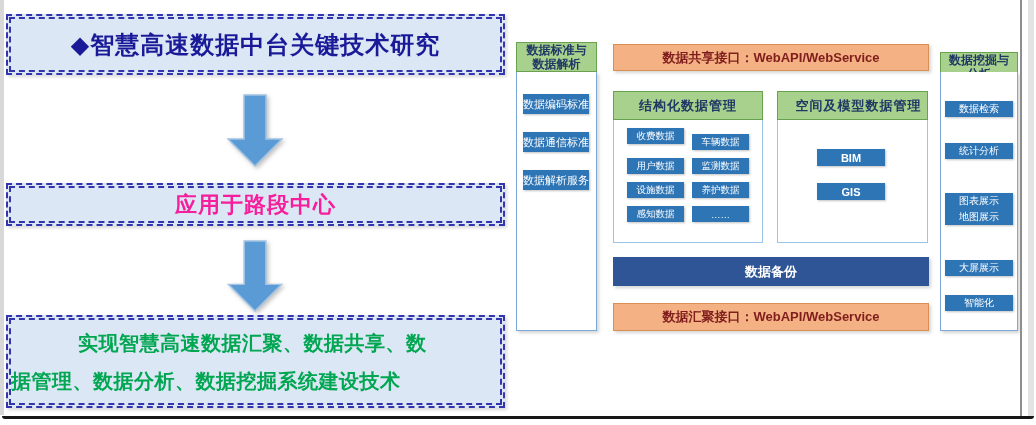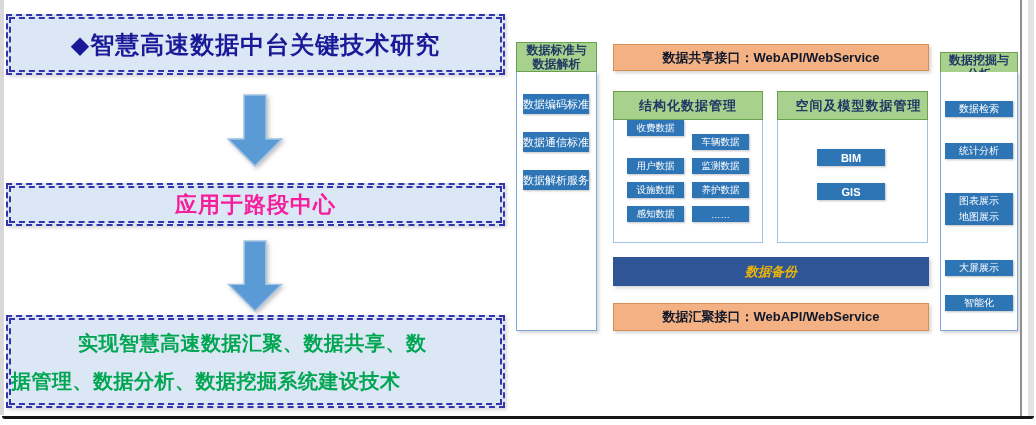--- a/index.html
+++ b/index.html
@@ -34,22 +34,22 @@
   
   .hdr-green{background:#a9d18e;border:1px solid #69a24e;color:#1f3864;font-weight:bold;
              display:flex;flex-direction:column;align-items:center;justify-content:center;
              line-height:14px;font-size:12px;}
   .col-body{background:#ffffff;border:1px solid #7da7d9;border-top:none;
             box-shadow:2px 2px 3px rgba(150,150,150,.4);}
   .btn-blue{background:#2e75b6;color:#ffffff;display:flex;align-items:center;justify-content:center;
             box-shadow:1px 1px 2px rgba(120,120,120,.45);}
   .bar{display:flex;align-items:center;justify-content:center;font-weight:bold;font-size:13px;
        box-shadow:2px 2px 3px rgba(150,150,150,.4);}
-  .bar-orange{background:#f4b183;border:1px solid #d98e54;color:#0f172a;}
-  .bar-dark{background:#2f5597;border:1px solid #2f5597;color:#eab308;font-style:italic;}
+  .bar-orange{background:#f4b183;border:1px solid #d98e54;color:#7f1d1d;}
+  .bar-dark{background:#2f5597;border:1px solid #2f5597;color:#ffffff;}
   .panel-hdr{font-size:13px;letter-spacing:1px;}
   .panel-body{background:#ffffff;border:1px solid #9dc3e6;border-top:none;}
 
   
   .colL{left:516px;width:81px;}
   .colL-hdr{top:42px;height:30px;}
   .colL-body{top:72px;height:259px;}
   .colL-btn{left:523px;width:66px;height:20px;font-size:11px;}
   
   .colR{left:940px;width:78px;}
@@ -115,21 +115,21 @@
   </div>
   <div class="abs col-body colL colL-body"></div>
   <div class="abs btn-blue colL-btn" style="top:94px;">数据编码标准</div>
   <div class="abs btn-blue colL-btn" style="top:132px;">数据通信标准</div>
   <div class="abs btn-blue colL-btn" style="top:170px;">数据解析服务</div>
 
   <div class="abs bar bar-orange midbar top-bar">数据共享接口：WebAPI/WebService</div>
 
   <div class="abs hdr-green panel-hdr panel1-hdr">结构化数据管理</div>
   <div class="abs panel-body panel1-body"></div>
-  <div class="abs btn-blue gbtn" style="left:627px;top:120px;text-align:right;">收费数据</div>
+  <div class="abs btn-blue gbtn" style="left:627px;top:128px;text-align:right;">收费数据</div>
   <div class="abs btn-blue gbtn" style="left:692px;top:134px;">车辆数据</div>
   <div class="abs btn-blue gbtn" style="left:627px;top:158px;">用户数据</div>
   <div class="abs btn-blue gbtn" style="left:692px;top:158px;">监测数据</div>
   <div class="abs btn-blue gbtn" style="left:627px;top:182px;">设施数据</div>
   <div class="abs btn-blue gbtn" style="left:692px;top:182px;">养护数据</div>
   <div class="abs btn-blue gbtn" style="left:627px;top:206px;">感知数据</div>
   <div class="abs btn-blue gbtn" style="left:692px;top:206px;">……</div>
 
   <div class="abs hdr-green panel-hdr panel2-hdr">空间及模型数据管理</div>
   <div class="abs panel-body panel2-body"></div>

